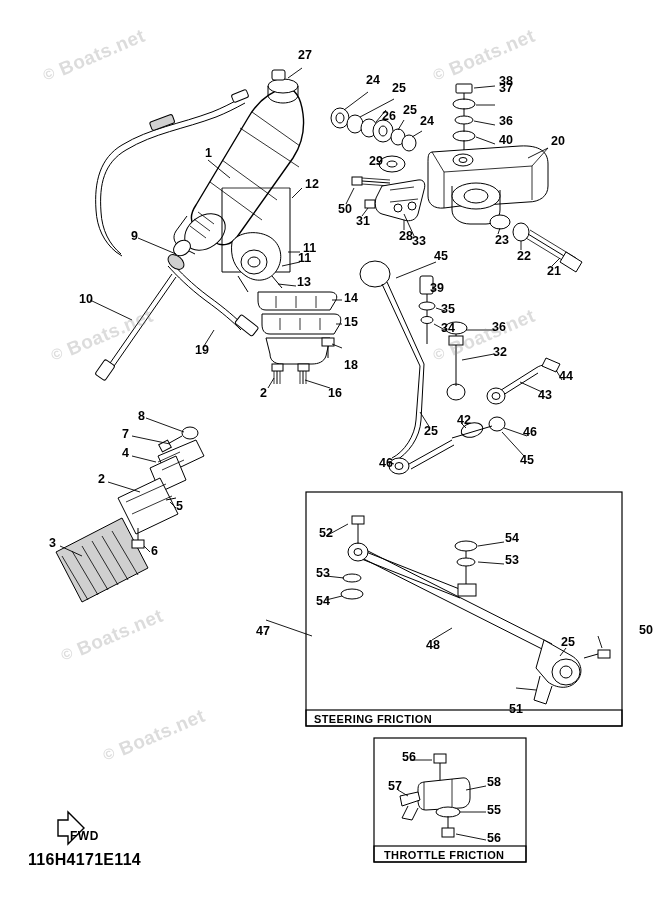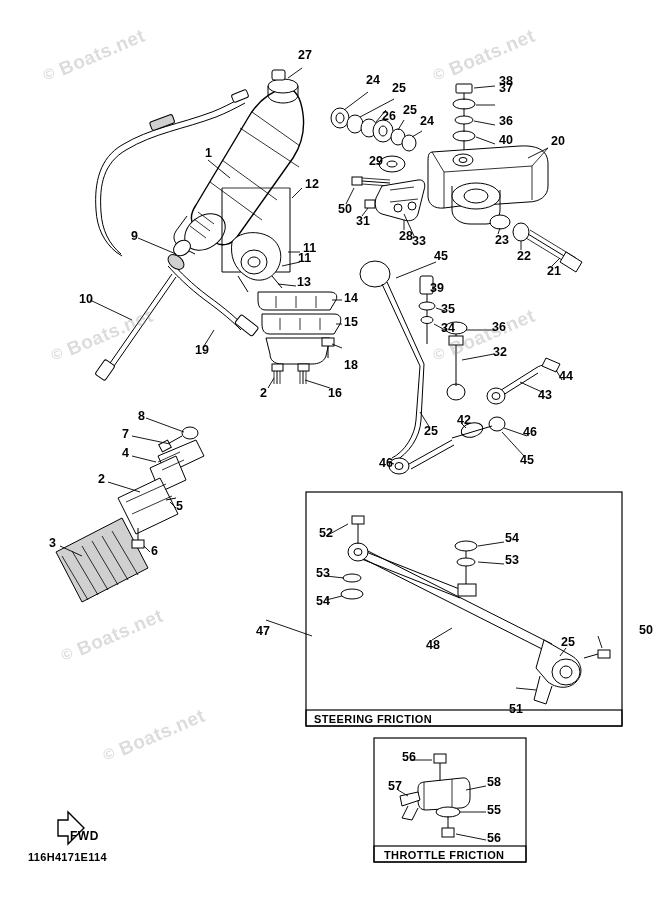--- a/index.html
+++ b/index.html
@@ -47,21 +47,21 @@
     font-weight: bold;
     letter-spacing: 0.4px;
     color: #000;
     white-space: nowrap;
   }
   .partno {
     position: absolute;
     left: 28px;
     top: 851px;
     font-family: "Liberation Sans", sans-serif;
-    font-size: 11px;
+    font-size: 16px;
     font-weight: bold;
     letter-spacing: 0.3px;
     color: #000;
   }
   .fwd-text {
     position: absolute;
     left: 70px;
     top: 829px;
     font-family: "Liberation Sans", sans-serif;
     font-size: 12px;

